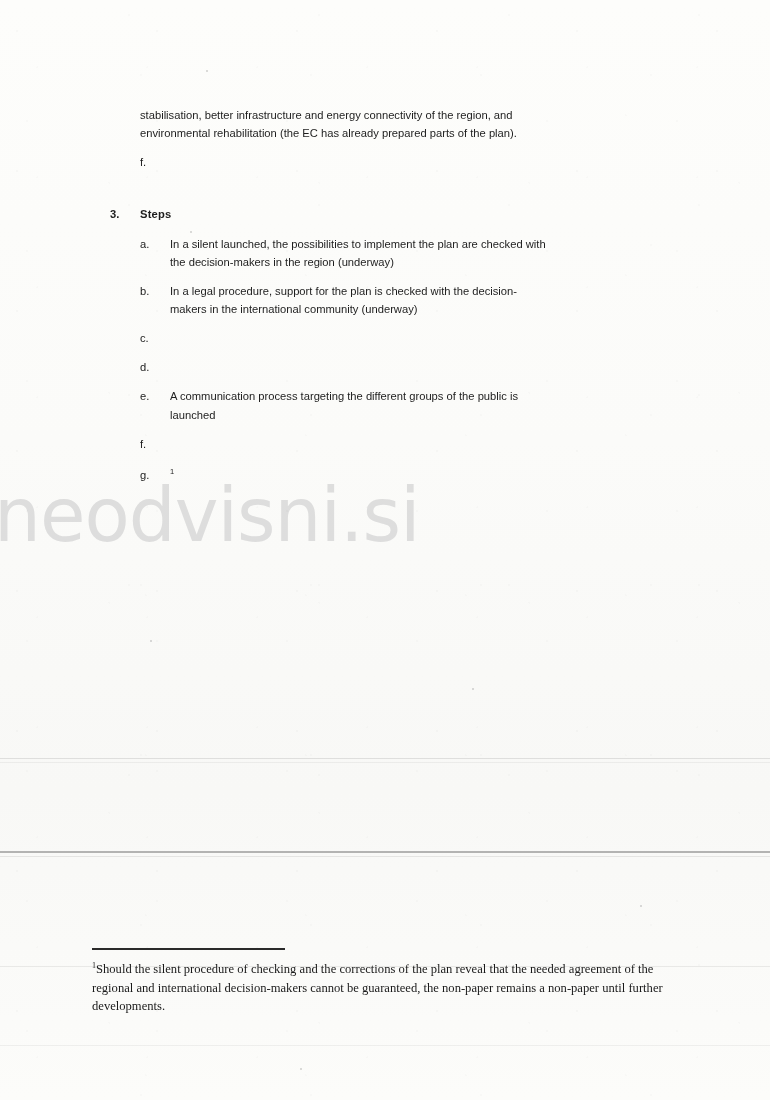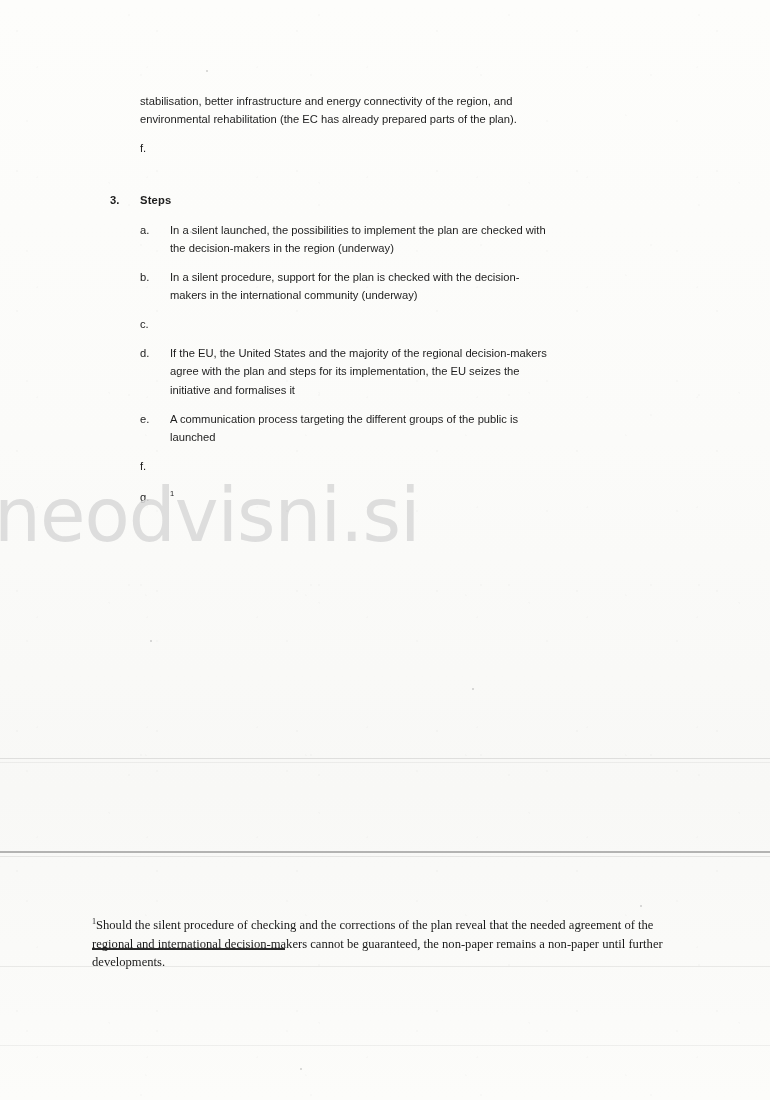--- a/index.html
+++ b/index.html
@@ -64,21 +64,21 @@
     color: #d9d9d9;
     opacity: .85;
     white-space: nowrap;
     pointer-events: none;
     user-select: none;
   }
 
   
   .content {
     position: absolute;
-    top: 92px;
+    top: 106px;
     left: 0;
     width: 618px;
     color: #1d1d1d;
     font-size: 11.2px;
     line-height: 1.62;
   }
 
   .para-cont {
     margin: 0 0 0 0;
     padding-left: 140px;
@@ -122,21 +122,21 @@
   .footnote-rule {
     position: absolute;
     top: 948px;
     left: 92px;
     width: 193px;
     height: 2px;
     background: #2a2a2a;
   }
   .footnote {
     position: absolute;
-    top: 916px;
+    top: 960px;
     left: 92px;
     width: 580px;
     font-family: "Liberation Serif", serif;
     font-size: 12.6px;
     line-height: 1.48;
     color: #1a1a1a;
   }
   .footnote .fn-mark {
     font-size: 8px;
     vertical-align: super;
@@ -168,30 +168,29 @@
       <span class="body">Steps</span>
     </div>
 
     <div class="item level-b">
       <span class="marker">a.</span>
       <span class="body">In a silent launched, the possibilities to implement the plan are checked with the decision-makers in the region (underway)</span>
     </div>
 
     <div class="item level-b">
       <span class="marker">b.</span>
-      <span class="body">In a silent procedure, support for the plan is checked with the decision-makers in the international community (underway)</span>
+      <span class="body">In a legal procedure, support for the plan is checked with the decision-makers in the international community (underway)</span>
     </div>
 
     <div class="item level-b">
       <span class="marker">c.</span>
     </div>
 
     <div class="item level-b">
       <span class="marker">d.</span>
-      <span class="body">If the EU, the United States and the majority of the regional decision-makers agree with the plan and steps for its implementation, the EU seizes the initiative and formalises it</span>
     </div>
 
     <div class="item level-b">
       <span class="marker">e.</span>
       <span class="body">A communication process targeting the different groups of the public is launched</span>
     </div>
 
     <div class="item level-b">
       <span class="marker">f.</span>
     </div>

